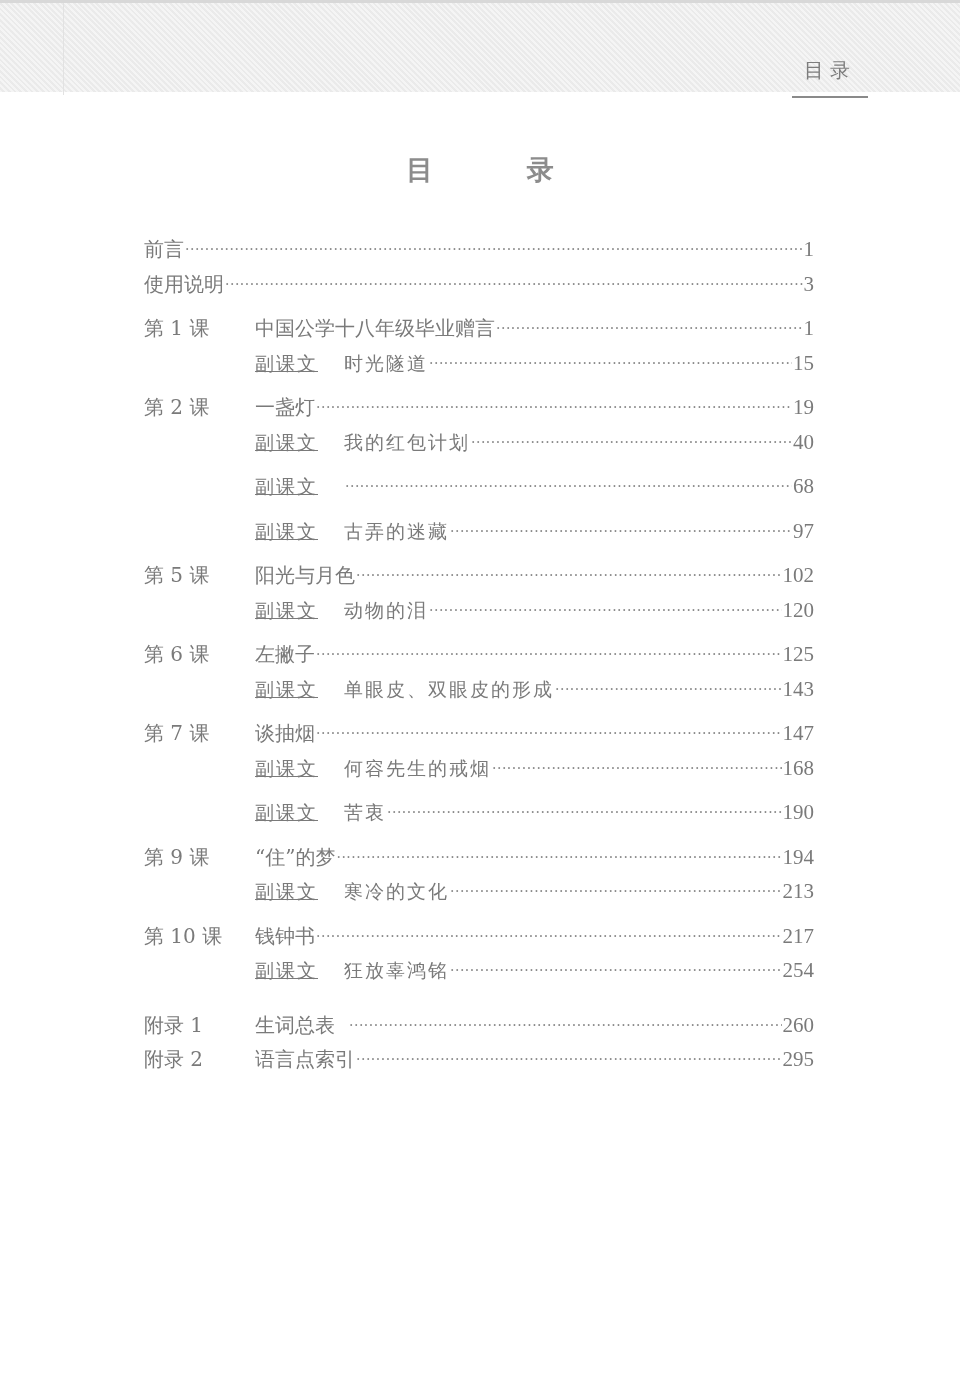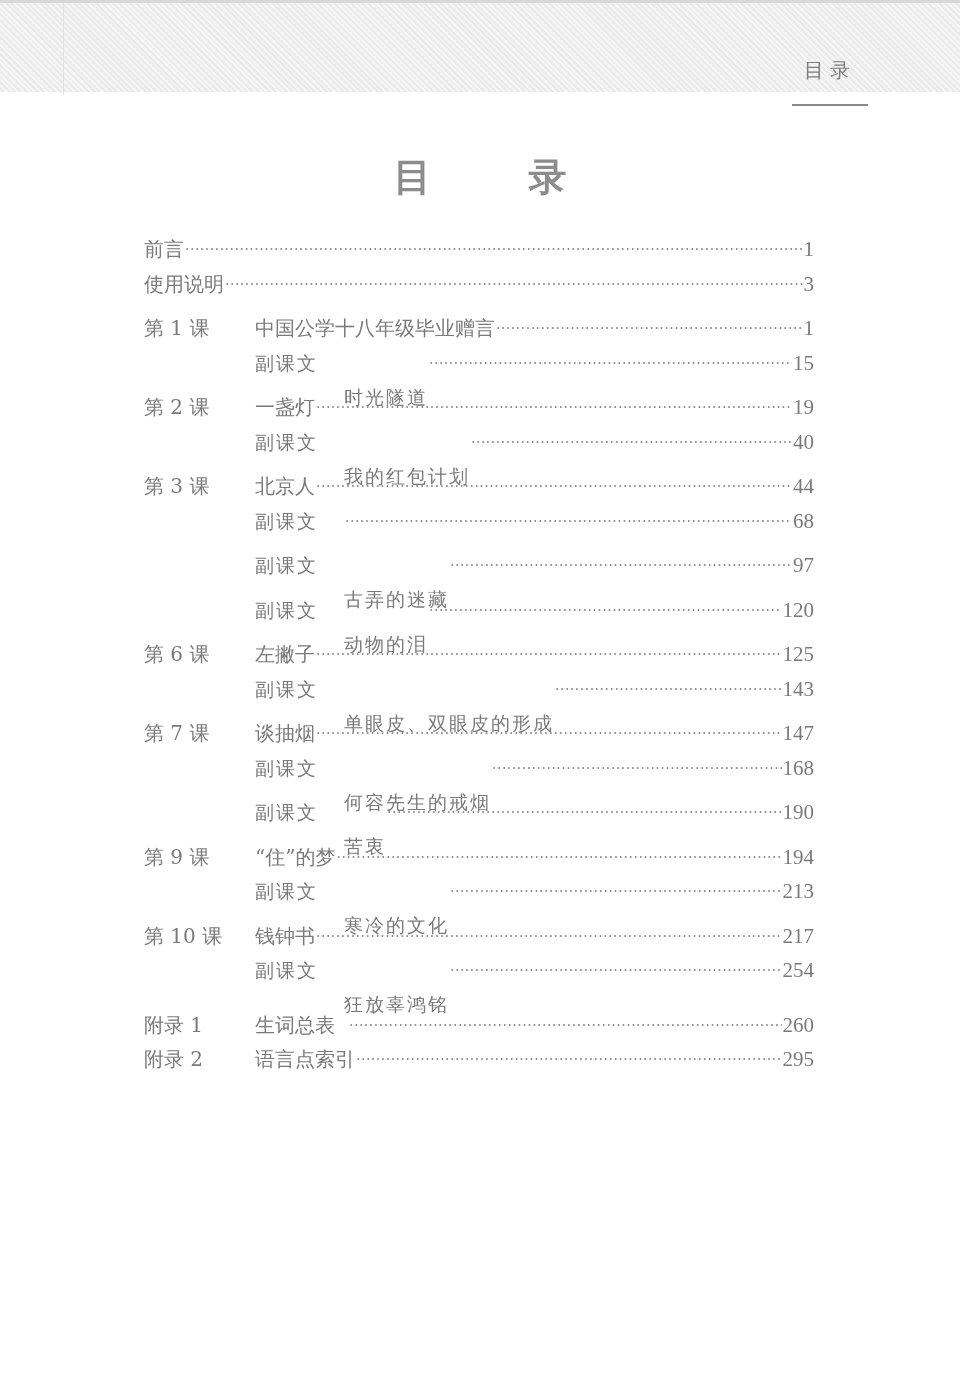--- a/index.html
+++ b/index.html
@@ -15,43 +15,43 @@
       border-top: 3px solid #d8d8d8;
       box-sizing: border-box;
     }
     .header-band .divider {
       position: absolute; left: 63px; top: 0; width: 1px; height: 92px; background: #e2e2e2;
     }
     .running-head {
       position: absolute; right: 92px; top: 54px; width: 76px; text-align: center;
       font-family: "DejaVu Sans", "Liberation Sans", sans-serif;
       font-size: 20px; letter-spacing: 6px; color: #7d7d7d;
-      padding-bottom: 20px; border-bottom: 2px solid #8a8a8a;
+      padding-bottom: 12px; border-bottom: 2px solid #8a8a8a;
     }
     .page-title {
       position: absolute; left: 0; width: 960px; top: 152px; text-align: center;
       font-family: "DejaVu Sans", "Liberation Sans", sans-serif; font-weight: bold;
-      font-size: 38px; letter-spacing: 42px; text-indent: 42px; color: #8c8c8c;
+      font-size: 27px; letter-spacing: 42px; text-indent: 42px; color: #8c8c8c;
     }
     .toc { position: absolute; left: 144px; top: 232px; width: 670px; }
     .row {
-      display: flex; align-items: flex-start; height: 34.5px; font-size: 20px; line-height: 34.5px;
+      display: flex; align-items: flex-end; height: 34.5px; font-size: 20px; line-height: 34.5px;
       white-space: nowrap;
     }
     .row .label { width: 111px; flex: none; }
     .row .title { flex: none; }
     .row .dots {
       flex: 1; overflow: hidden; margin: 0 1px; color: #8a8a8a;
       letter-spacing: 0.5px; font-size: 14px;
     }
     .row .dots::before {
       content: "····················································································································································";
     }
     .row .page { flex: none; font-family: "Liberation Serif", serif; font-size: 21px; }
-    .row.sub .prefix { margin-right: 26px; letter-spacing: 2px; font-size: 19px; }
+    .row.sub .prefix { margin-right: 26px; letter-spacing: 2px; font-size: 19px; text-decoration: underline; }
     .row.sub .title { letter-spacing: 2px; font-size: 19px; margin-top: 34px; }
     .gap { height: 10px; }
   </style>
 </head>
 <body>
 
 <div class="header-band">
   <div class="divider"></div>
   <div class="running-head">目录</div>
 </div>
@@ -100,26 +100,20 @@
       <span class="label"></span>
       <span class="prefix">副课文</span>
       <span class="title">我的红包计划</span>
       <span class="dots"></span>
       <span class="page">40</span>
     </div>
   </div>
   <div class="gap"></div>
 
   <div>
-    <div class="row">
-      <span class="label">第 3 课</span>
-      <span class="title">北京人</span>
-      <span class="dots"></span>
-      <span class="page">44</span>
-    </div>
     <div class="row sub">
       <span class="label"></span>
       <span class="prefix">副课文</span>
       <span class="dots"></span>
       <span class="page">68</span>
     </div>
   </div>
   <div class="gap"></div>
 
   <div>
@@ -127,20 +121,26 @@
       <span class="label"></span>
       <span class="prefix">副课文</span>
       <span class="title">古弄的迷藏</span>
       <span class="dots"></span>
       <span class="page">97</span>
     </div>
   </div>
   <div class="gap"></div>
 
   <div>
+    <div class="row">
+      <span class="label">第 5 课</span>
+      <span class="title">阳光与月色</span>
+      <span class="dots"></span>
+      <span class="page">102</span>
+    </div>
     <div class="row sub">
       <span class="label"></span>
       <span class="prefix">副课文</span>
       <span class="title">动物的泪</span>
       <span class="dots"></span>
       <span class="page">120</span>
     </div>
   </div>
   <div class="gap"></div>
 

